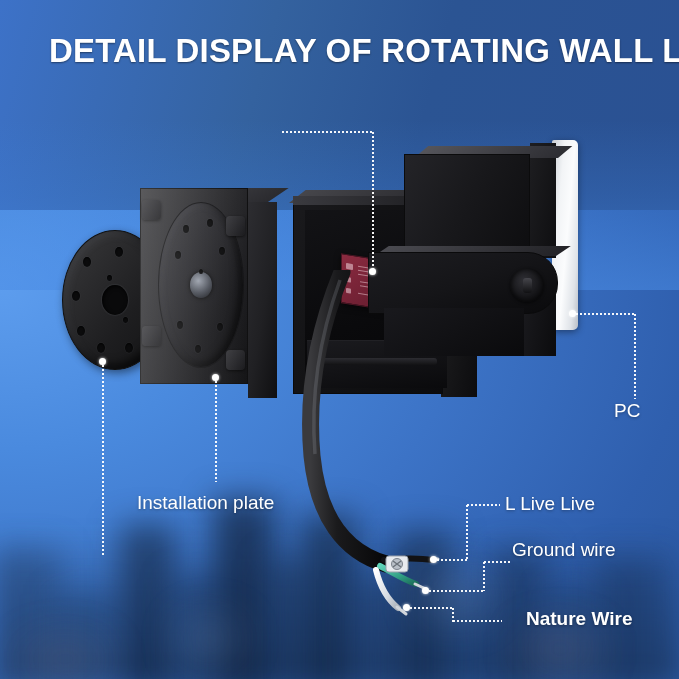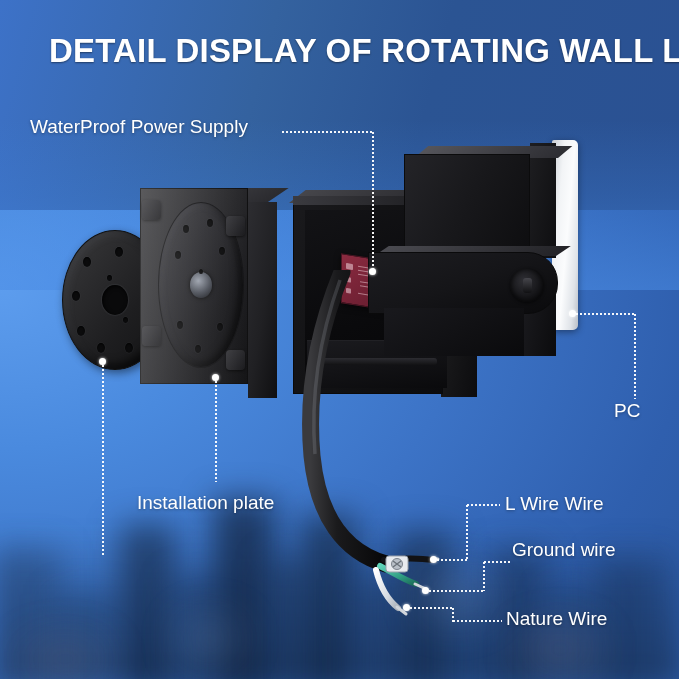--- a/index.html
+++ b/index.html
@@ -287,21 +287,20 @@
       <circle cx="117" cy="294" r="5.5" fill="#b9c0c8" stroke="#7d848d"></circle>
       <path d="M113,291 L121,297 M121,291 L113,297" stroke="#6b727a" stroke-width="1.4"></path>
     </g>
   </svg>
 
   <div class="ldr">
     <div class="hline" style="left:281px;top:131px;width:93px;"></div>
     <div class="vline" style="left:372px;top:131px;height:141px;"></div>
     <div class="dot" style="left:369px;top:268px;"></div>
   </div>
-  <div class="lbl" style="left:30px;top:116px;">WaterProof Power Supply</div>
 
   <div class="ldr">
     <div class="dot" style="left:569px;top:310px;"></div>
     <div class="hline" style="left:575px;top:313px;width:61px;"></div>
     <div class="vline" style="left:634px;top:313px;height:86px;"></div>
   </div>
   <div class="lbl" style="left:614px;top:400px;">PC</div>
 
   <div class="ldr">
     <div class="dot" style="left:212px;top:374px;"></div>
@@ -313,31 +312,31 @@
     <div class="dot" style="left:99px;top:358px;"></div>
     <div class="vline" style="left:102px;top:364px;height:193px;"></div>
   </div>
 
   <div class="ldr">
     <div class="dot" style="left:430px;top:556px;"></div>
     <div class="hline" style="left:436px;top:559px;width:32px;"></div>
     <div class="vline" style="left:466px;top:504px;height:56px;"></div>
     <div class="hline" style="left:466px;top:504px;width:34px;"></div>
   </div>
-  <div class="lbl" style="left:505px;top:493px;">L Wire Wire</div>
+  <div class="lbl" style="left:505px;top:493px;">L Live Live</div>
 
   <div class="ldr">
     <div class="dot" style="left:422px;top:587px;"></div>
     <div class="hline" style="left:428px;top:590px;width:57px;"></div>
     <div class="vline" style="left:483px;top:561px;height:30px;"></div>
     <div class="hline" style="left:483px;top:561px;width:27px;"></div>
   </div>
   <div class="lbl" style="left:512px;top:539px;">Ground wire</div>
 
   <div class="ldr">
     <div class="dot" style="left:403px;top:604px;"></div>
     <div class="hline" style="left:409px;top:607px;width:45px;"></div>
     <div class="vline" style="left:452px;top:607px;height:15px;"></div>
     <div class="hline" style="left:452px;top:620px;width:50px;"></div>
   </div>
-  <div class="lbl" style="left:506px;top:608px;">Nature Wire</div>
+  <div class="lbl" style="left:526px;top:608px;font-weight:bold;">Nature Wire</div>
 
 </div>
 
 </body></html>

